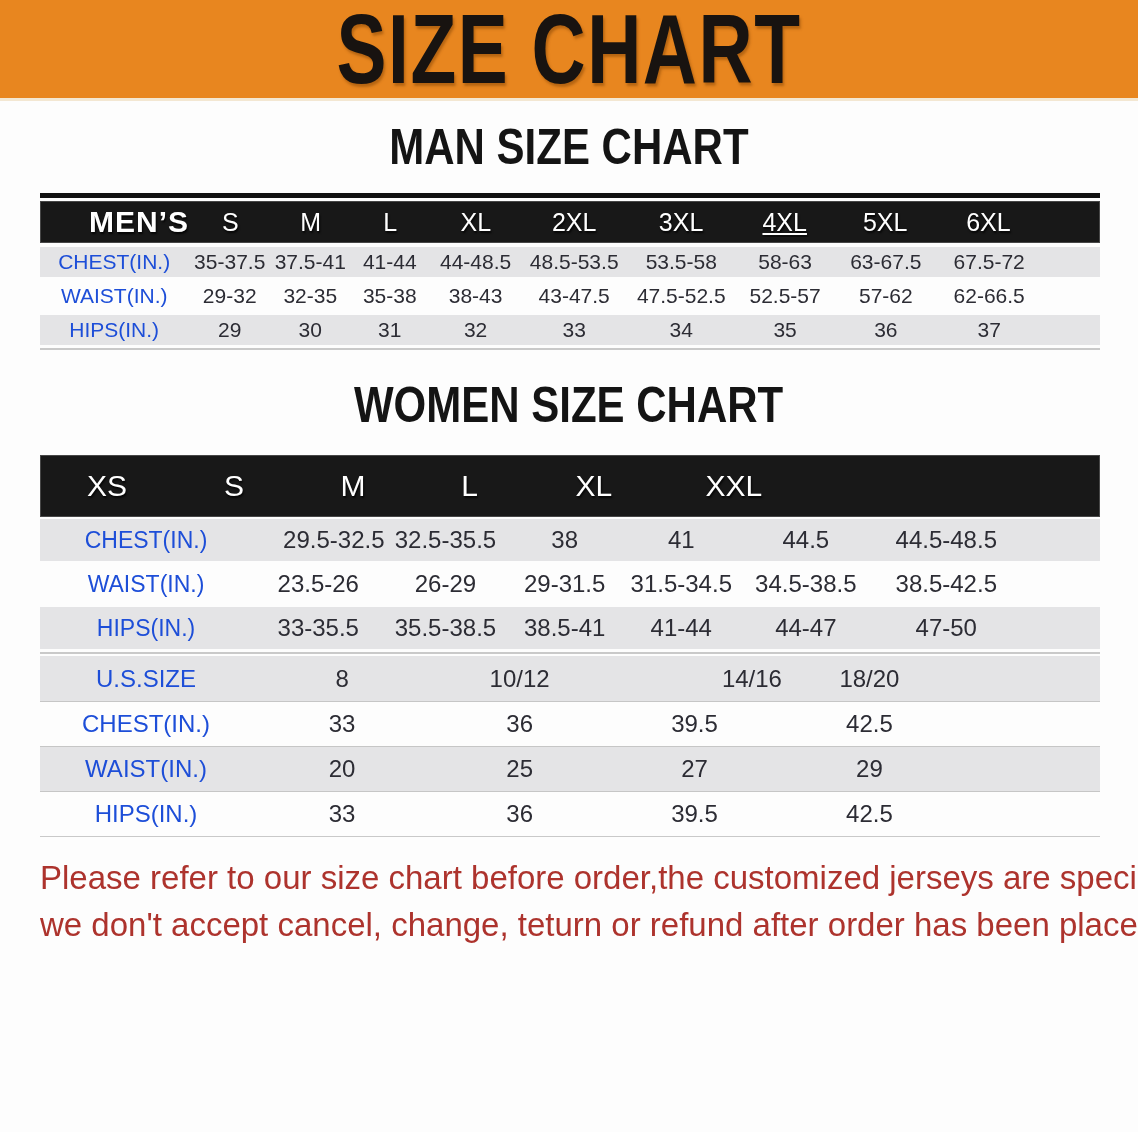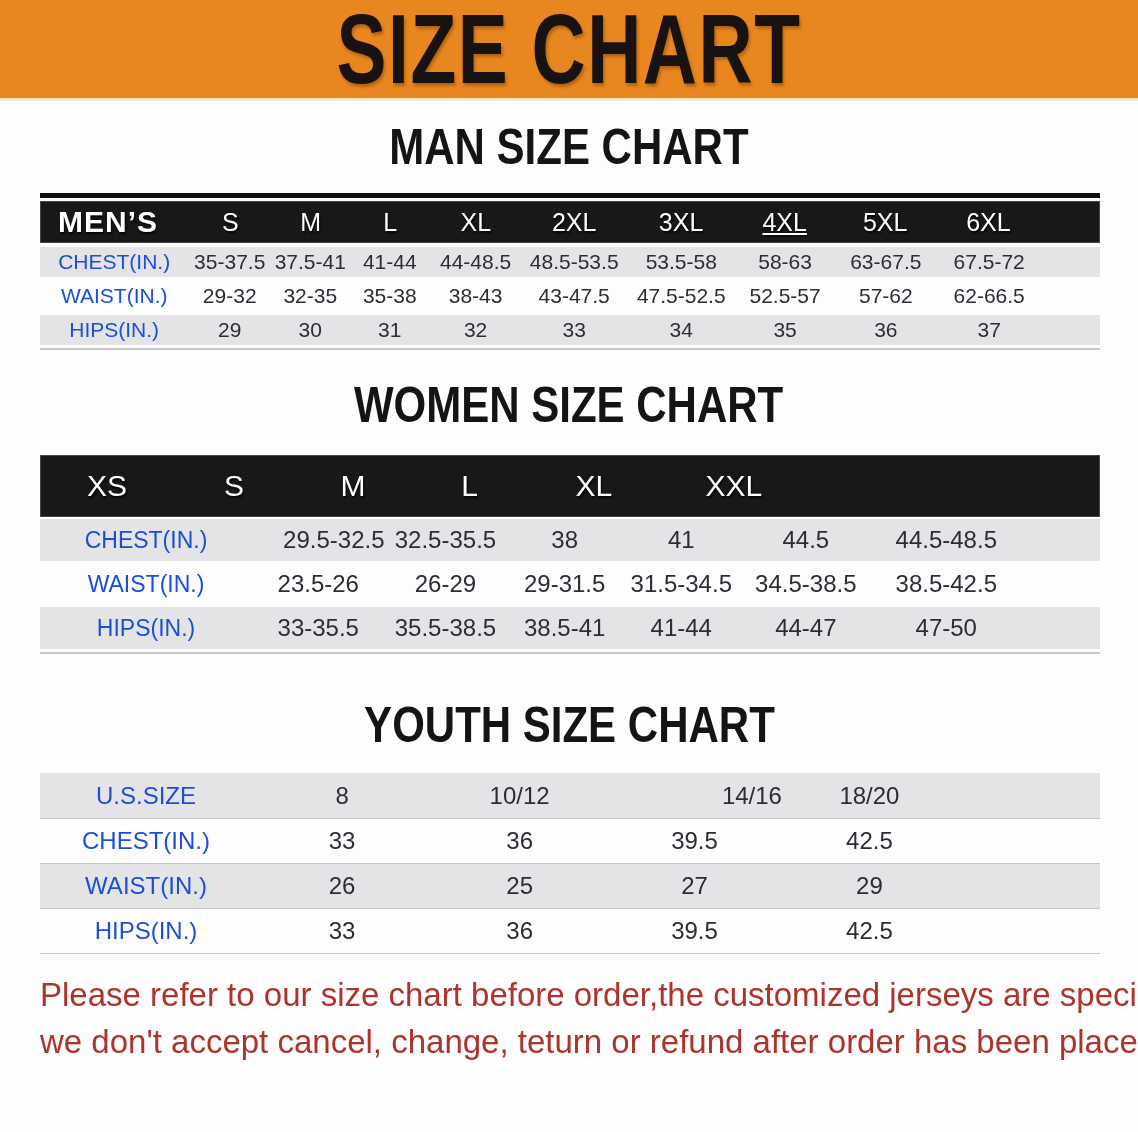--- a/index.html
+++ b/index.html
@@ -62,21 +62,21 @@
   .top-rule    { height: 5px; background: #111; margin-bottom: 3px; }
   .bottom-rule { height: 2px; background: #c9c9c9; margin-top: 3px; }
 
   .thead {
     background: #181818;
     color: #ffffff;
     border: 1px solid #474747;
     text-shadow: 1px 2px 2px rgba(0,0,0,0.8);
   }
   .th.label {
-    text-align: left;
+    text-align: right;
     padding-left: 17px;
     font-weight: 700;
     letter-spacing: 1px;
   }
   .td.label { color: #1d4ed8; }
   .td.value { color: #2c2c34; }
 
   .trow.gray  { background: #e4e4e6; }
   .trow.white { background: #fdfdfd; }
 
@@ -226,43 +226,40 @@
           <div class="td value" style="flex-basis: 11%;">41-44</div>
           <div class="td value" style="flex-basis: 12.5%;">44-47</div>
           <div class="td value" style="flex-basis: 14%;">47-50</div>
           <div class="td spacer" style="flex-basis: 7.5%;"></div>
         </div>
         <div class="bottom-rule"></div>
       </div>
   </section>
 
   <section>
-    <h2 class="section-heading heading-youth">
-      <span>YOUTH SIZE CHART</span>
-    </h2>
     <div class="size-table tbl-youth" id="table-youth">
         <div class="trow gray">
           <div class="td label" style="flex-basis: 20%;">U.S.SIZE</div>
           <div class="td value" style="flex-basis: 17%;">8</div>
           <div class="td value" style="flex-basis: 16.5%;">10/12</div>
           <div class="td value" style="flex-basis: 16.5%; text-align: right;">14/16</div>
           <div class="td value" style="flex-basis: 16.5%;">18/20</div>
           <div class="td spacer" style="flex-basis: 13.5%;"></div>
         </div>
         <div class="trow white">
           <div class="td label" style="flex-basis: 20%;">CHEST(IN.)</div>
           <div class="td value" style="flex-basis: 17%;">33</div>
           <div class="td value" style="flex-basis: 16.5%;">36</div>
           <div class="td value" style="flex-basis: 16.5%;">39.5</div>
           <div class="td value" style="flex-basis: 16.5%;">42.5</div>
           <div class="td spacer" style="flex-basis: 13.5%;"></div>
         </div>
         <div class="trow gray">
           <div class="td label" style="flex-basis: 20%;">WAIST(IN.)</div>
-          <div class="td value" style="flex-basis: 17%;">26</div>
+          <div class="td value" style="flex-basis: 17%;">20</div>
           <div class="td value" style="flex-basis: 16.5%;">25</div>
           <div class="td value" style="flex-basis: 16.5%;">27</div>
           <div class="td value" style="flex-basis: 16.5%;">29</div>
           <div class="td spacer" style="flex-basis: 13.5%;"></div>
         </div>
         <div class="trow white">
           <div class="td label" style="flex-basis: 20%;">HIPS(IN.)</div>
           <div class="td value" style="flex-basis: 17%;">33</div>
           <div class="td value" style="flex-basis: 16.5%;">36</div>
           <div class="td value" style="flex-basis: 16.5%;">39.5</div>

